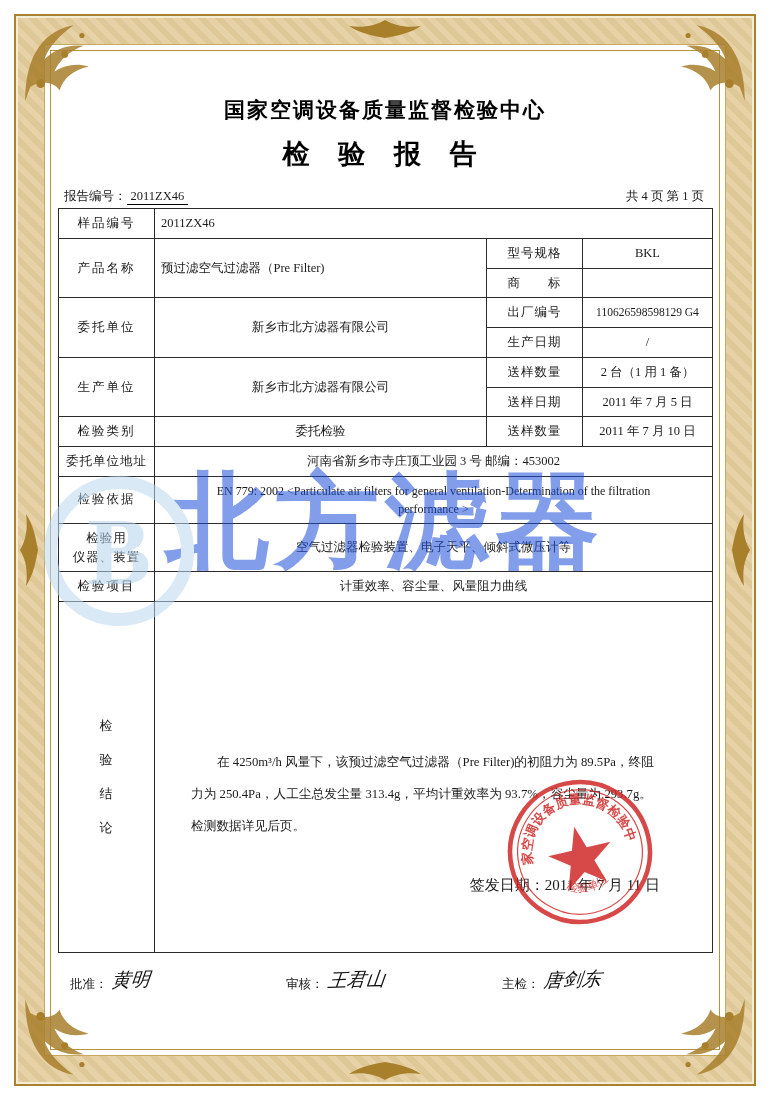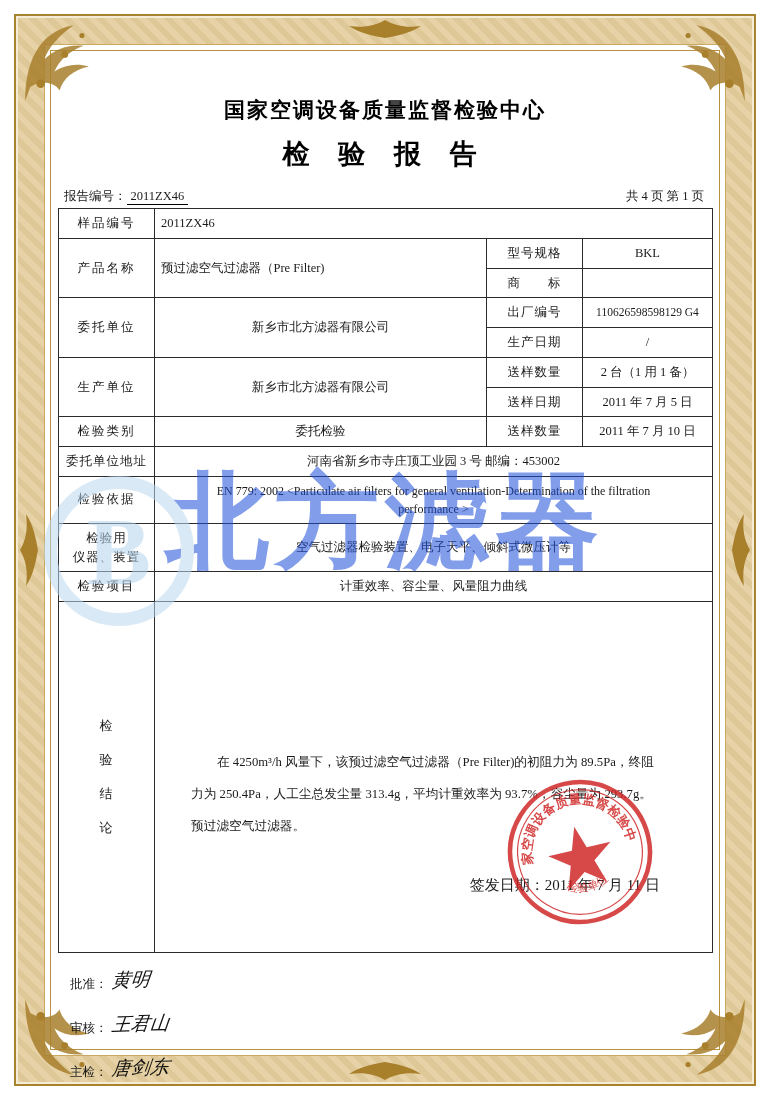--- a/index.html
+++ b/index.html
@@ -185,21 +185,20 @@
   }
   .seal svg { width: 100%; height: 100%; }
 
   
   .sign-row {
     display: flex;
     margin-top: 14px;
     font-size: 12.5px;
     padding: 0 12px;
     gap: 18px;
-    flex-direction: column;
   }
   .sign-item {
     display: flex;
     align-items: flex-end;
     gap: 4px;
     flex: 1;
   }
   .sign-item .label { white-space: nowrap; }
   .sign-item .hand {
     font-family: "Liberation Serif", serif;
@@ -418,21 +417,21 @@
           <td class="concl-label">
             <div>检</div>
             <div>验</div>
             <div>结</div>
             <div>论</div>
           </td>
           <td class="concl-body" colspan="3">
             <div class="concl-text">
               <p class="indent">在 4250m³/h 风量下，该预过滤空气过滤器（Pre Filter)的初阻力为 89.5Pa，终阻</p>
               <p>力为 250.4Pa，人工尘总发尘量 313.4g，平均计重效率为 93.7%，容尘量为 293.7g。</p>
-              <p>预过滤空气过滤器。</p>
+              <p>检测数据详见后页。</p>
             </div>
 
             <div class="sign-date">
               <span>签发日期：</span><span class="u">2011 年 7 月 11 日</span>
             </div>
 
             <div class="seal">
               <svg viewBox="0 0 200 200">
                 <circle cx="100" cy="100" r="92" fill="none" stroke="#cf2222" stroke-width="6"></circle>
                 <circle cx="100" cy="100" r="82" fill="none" stroke="#cf2222" stroke-width="1.6"></circle>

